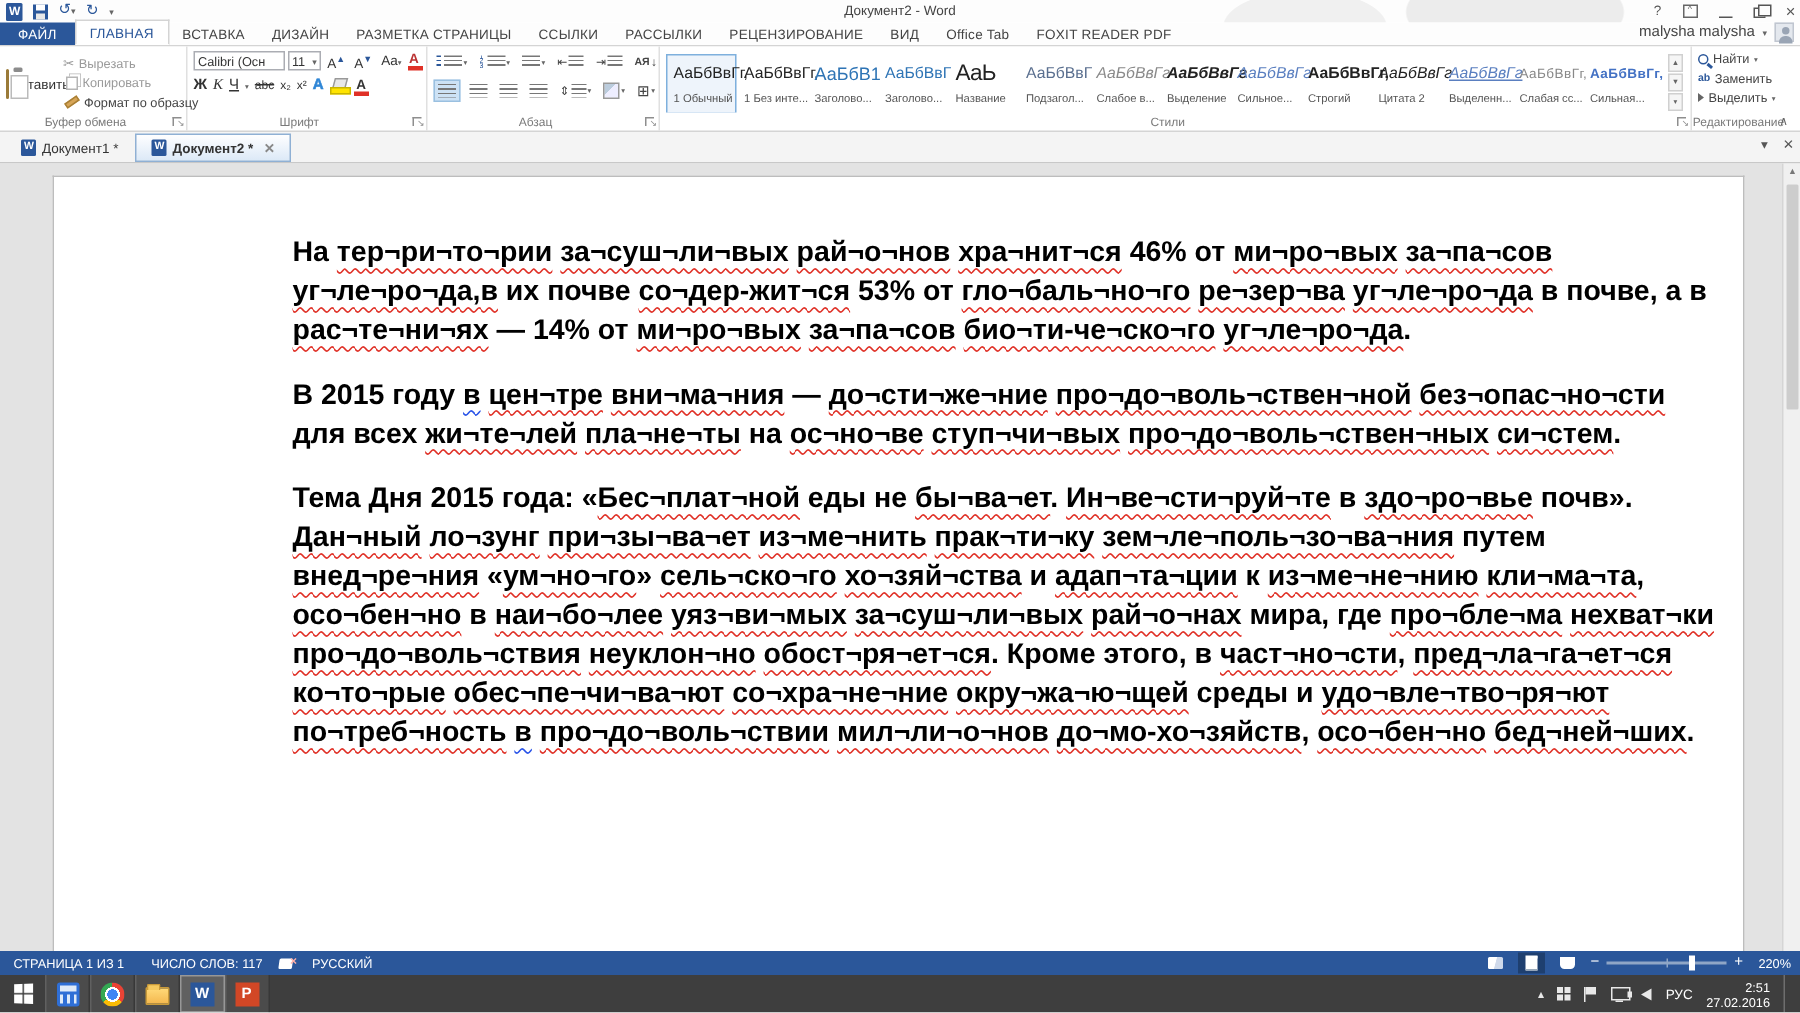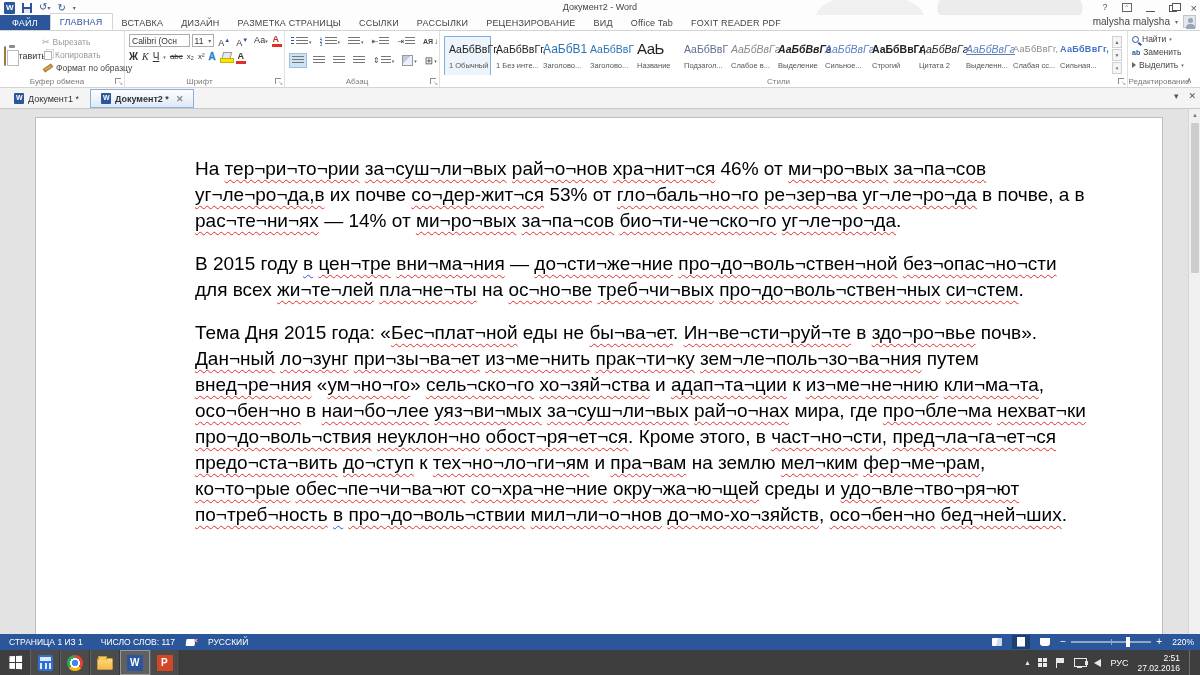--- a/index.html
+++ b/index.html
@@ -135,21 +135,21 @@
   .otab{display:flex;align-items:center;gap:4px;height:19px;padding:0 10px;font-size:9px;color:#333;border:1px solid transparent;}
   .otab .wicon{width:10px;height:11px;background:#2b579a;position:relative;border-radius:1px;flex:0 0 10px;}
   .otab .wicon::after{content:"W";color:#fff;font-size:7px;font-weight:bold;position:absolute;left:2px;top:1px;}
   .otab.active{background:linear-gradient(#fefeff,#dce9f7);border:1px solid #8fb0d4;font-weight:bold;}
   .otab .oclose{color:#888;font-size:9px;margin-left:3px;}
   #otab-right{position:absolute;right:4px;top:91px;display:flex;gap:10px;align-items:center;}
   #otab-right span{font-size:9px;color:#555;}
 
   
   #docarea{position:absolute;left:0;top:109px;width:1200px;height:525px;background:#e3e3e3;}
-  #page{position:absolute;left:35px;top:8px;width:1128px;height:517px;background:#fff;border:1px solid #bdbdbd;border-bottom:none;}
+  #page{position:absolute;left:35px;top:8px;width:1128px;height:517px;background:#fff;border:1px solid #bdbdbd;border-bottom:none;font-weight:bold;}
   #doctext{padding:38px 40px 0 159px;font-size:19px;line-height:26px;color:#000;}
   .para{margin-bottom:17px;}
   .dline{white-space:pre;height:26px;}
   .wr{text-decoration-line:underline;text-decoration-style:wavy;text-decoration-color:#e03127;text-decoration-thickness:1px;text-underline-offset:4px;}
   .wb{text-decoration-line:underline;text-decoration-style:wavy;text-decoration-color:#2953e8;text-decoration-thickness:1px;text-underline-offset:4px;}
   #vscroll{position:absolute;right:0;top:0;width:12px;height:525px;background:#f0f0f0;border-left:1px solid #d5d5d5;}
   #vscroll .sarrow{width:12px;height:12px;font-size:6px;color:#777;text-align:center;line-height:12px;}
   #vthumb{position:absolute;left:2px;top:14px;width:8px;height:150px;background:#cdcdcd;border-radius:1px;}
 
   
@@ -484,29 +484,28 @@
   <div id="docarea">
     <div id="page">
       <div id="doctext">
           <div class="para">
             <div class="dline"><span>На </span><span class="wr">тер¬ри¬то¬рии</span><span> </span><span class="wr">за¬суш¬ли¬вых</span><span> </span><span class="wr">рай¬о¬нов</span><span> </span><span class="wr">хра¬нит¬ся</span><span> 46% от </span><span class="wr">ми¬ро¬вых</span><span> </span><span class="wr">за¬па¬сов</span></div>
             <div class="dline"><span class="wr">уг¬ле¬ро¬да,в</span><span> их почве </span><span class="wr">со¬дер-жит¬ся</span><span> 53% от </span><span class="wr">гло¬баль¬но¬го</span><span> </span><span class="wr">ре¬зер¬ва</span><span> </span><span class="wr">уг¬ле¬ро¬да</span><span> в почве, а в</span></div>
             <div class="dline"><span class="wr">рас¬те¬ни¬ях</span><span> — 14% от </span><span class="wr">ми¬ро¬вых</span><span> </span><span class="wr">за¬па¬сов</span><span> </span><span class="wr">био¬ти-че¬ско¬го</span><span> </span><span class="wr">уг¬ле¬ро¬да</span><span>.</span></div>
           </div>
           <div class="para">
             <div class="dline"><span>В 2015 году </span><span class="wb">в</span><span> </span><span class="wr">цен¬тре</span><span> </span><span class="wr">вни¬ма¬ния</span><span> — </span><span class="wr">до¬сти¬же¬ние</span><span> </span><span class="wr">про¬до¬воль¬ствен¬ной</span><span> </span><span class="wr">без¬опас¬но¬сти</span></div>
-            <div class="dline"><span>для всех </span><span class="wr">жи¬те¬лей</span><span> </span><span class="wr">пла¬не¬ты</span><span> на </span><span class="wr">ос¬но¬ве</span><span> </span><span class="wr">треб¬чи¬вых</span><span> </span><span class="wr">про¬до¬воль¬ствен¬ных</span><span> </span><span class="wr">си¬стем</span><span>.</span></div>
+            <div class="dline"><span>для всех </span><span class="wr">жи¬те¬лей</span><span> </span><span class="wr">пла¬не¬ты</span><span> на </span><span class="wr">ос¬но¬ве</span><span> </span><span class="wr">ступ¬чи¬вых</span><span> </span><span class="wr">про¬до¬воль¬ствен¬ных</span><span> </span><span class="wr">си¬стем</span><span>.</span></div>
           </div>
           <div class="para">
             <div class="dline"><span>Тема Дня 2015 года: «</span><span class="wr">Бес¬плат¬ной</span><span> еды не </span><span class="wr">бы¬ва¬ет</span><span>. </span><span class="wr">Ин¬ве¬сти¬руй¬те</span><span> в </span><span class="wr">здо¬ро¬вье</span><span> почв».</span></div>
             <div class="dline"><span class="wr">Дан¬ный</span><span> </span><span class="wr">ло¬зунг</span><span> </span><span class="wr">при¬зы¬ва¬ет</span><span> </span><span class="wr">из¬ме¬нить</span><span> </span><span class="wr">прак¬ти¬ку</span><span> </span><span class="wr">зем¬ле¬поль¬зо¬ва¬ния</span><span> путем</span></div>
             <div class="dline"><span class="wr">внед¬ре¬ния</span><span> «</span><span class="wr">ум¬но¬го</span><span>» </span><span class="wr">сель¬ско¬го</span><span> </span><span class="wr">хо¬зяй¬ства</span><span> и </span><span class="wr">адап¬та¬ции</span><span> к </span><span class="wr">из¬ме¬не¬нию</span><span> </span><span class="wr">кли¬ма¬та</span><span>,</span></div>
             <div class="dline"><span class="wr">осо¬бен¬но</span><span> в </span><span class="wr">наи¬бо¬лее</span><span> </span><span class="wr">уяз¬ви¬мых</span><span> </span><span class="wr">за¬суш¬ли¬вых</span><span> </span><span class="wr">рай¬о¬нах</span><span> мира, где </span><span class="wr">про¬бле¬ма</span><span> </span><span class="wr">нехват¬ки</span></div>
             <div class="dline"><span class="wr">про¬до¬воль¬ствия</span><span> </span><span class="wr">неуклон¬но</span><span> </span><span class="wr">обост¬ря¬ет¬ся</span><span>. Кроме этого, в </span><span class="wr">част¬но¬сти</span><span>, </span><span class="wr">пред¬ла¬га¬ет¬ся</span></div>
-            <div class="dline"><span class="wr">предо¬ста¬вить</span><span> </span><span class="wr">до¬ступ</span><span> к </span><span class="wr">тех¬но¬ло¬ги¬ям</span><span> и </span><span class="wr">пра¬вам</span><span> на землю </span><span class="wr">мел¬ким</span><span> </span><span class="wr">фер¬ме¬рам</span><span>,</span></div>
             <div class="dline"><span class="wr">ко¬то¬рые</span><span> </span><span class="wr">обес¬пе¬чи¬ва¬ют</span><span> </span><span class="wr">со¬хра¬не¬ние</span><span> </span><span class="wr">окру¬жа¬ю¬щей</span><span> среды и </span><span class="wr">удо¬вле¬тво¬ря¬ют</span></div>
             <div class="dline"><span class="wr">по¬треб¬ность</span><span> </span><span class="wb">в</span><span> </span><span class="wr">про¬до¬воль¬ствии</span><span> </span><span class="wr">мил¬ли¬о¬нов</span><span> </span><span class="wr">до¬мо-хо¬зяйств</span><span>, </span><span class="wr">осо¬бен¬но</span><span> </span><span class="wr">бед¬ней¬ших</span><span>.</span></div>
           </div>
         </div>
     </div>
     <div id="vscroll">
       <div class="sarrow">▲</div>
       <div id="vthumb"></div>
     </div>
   </div>

